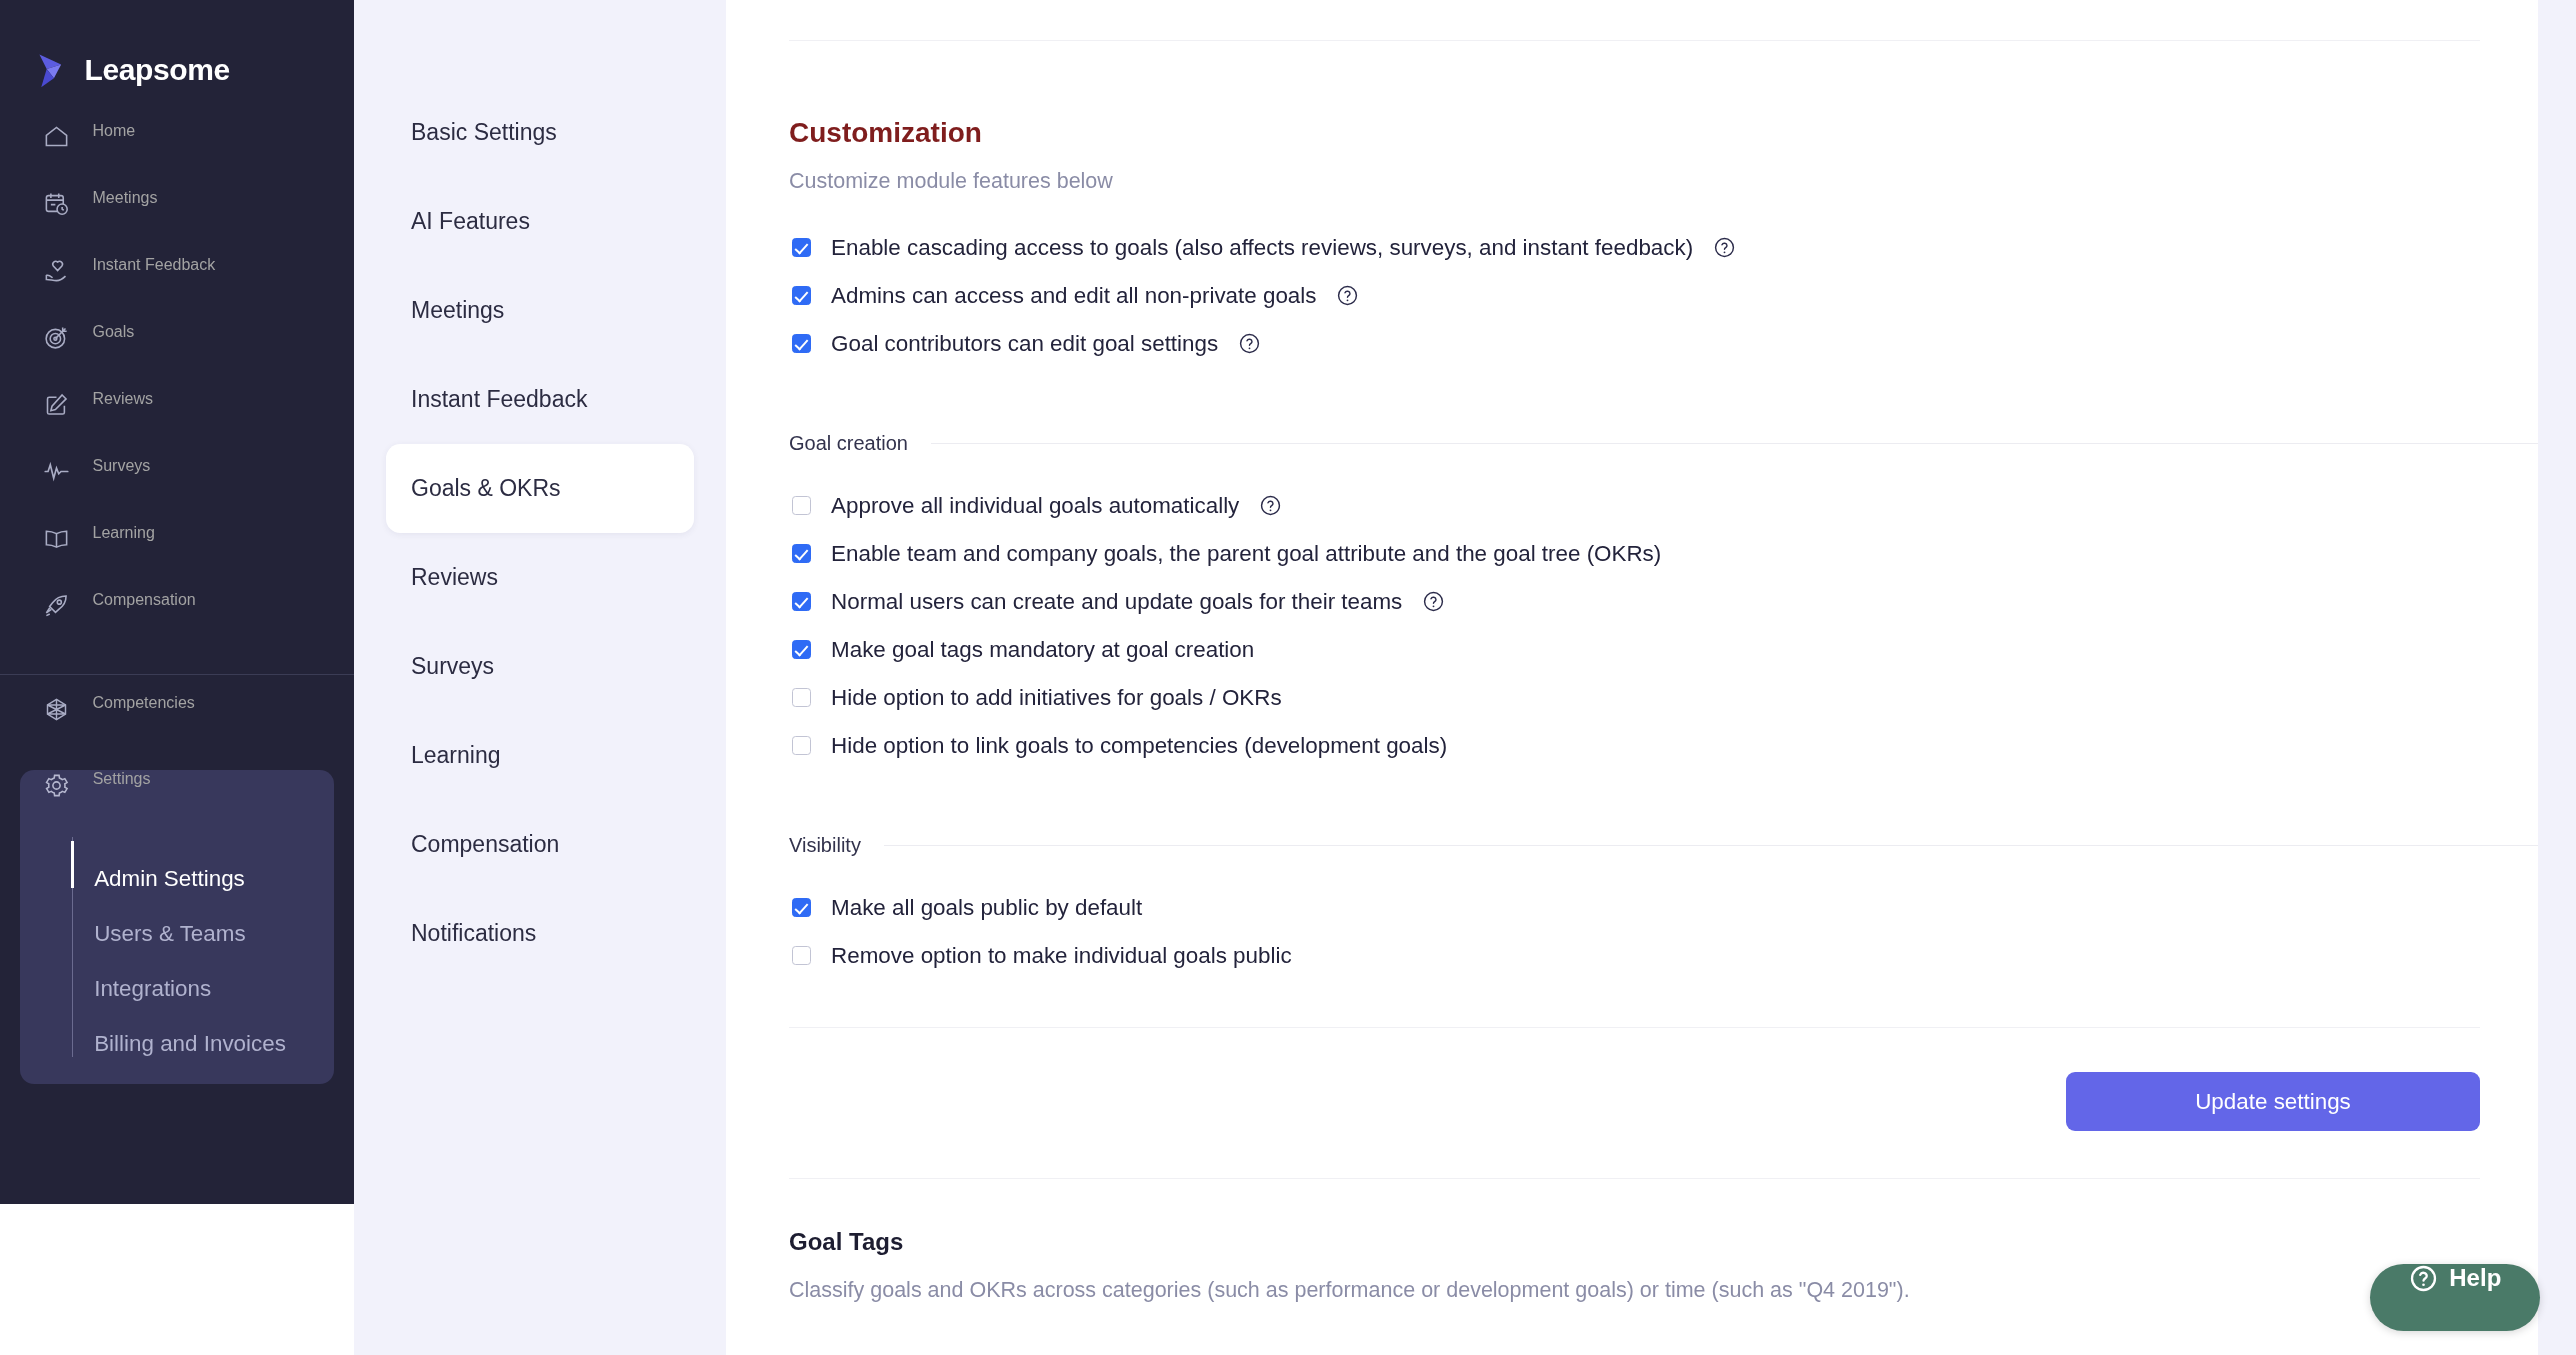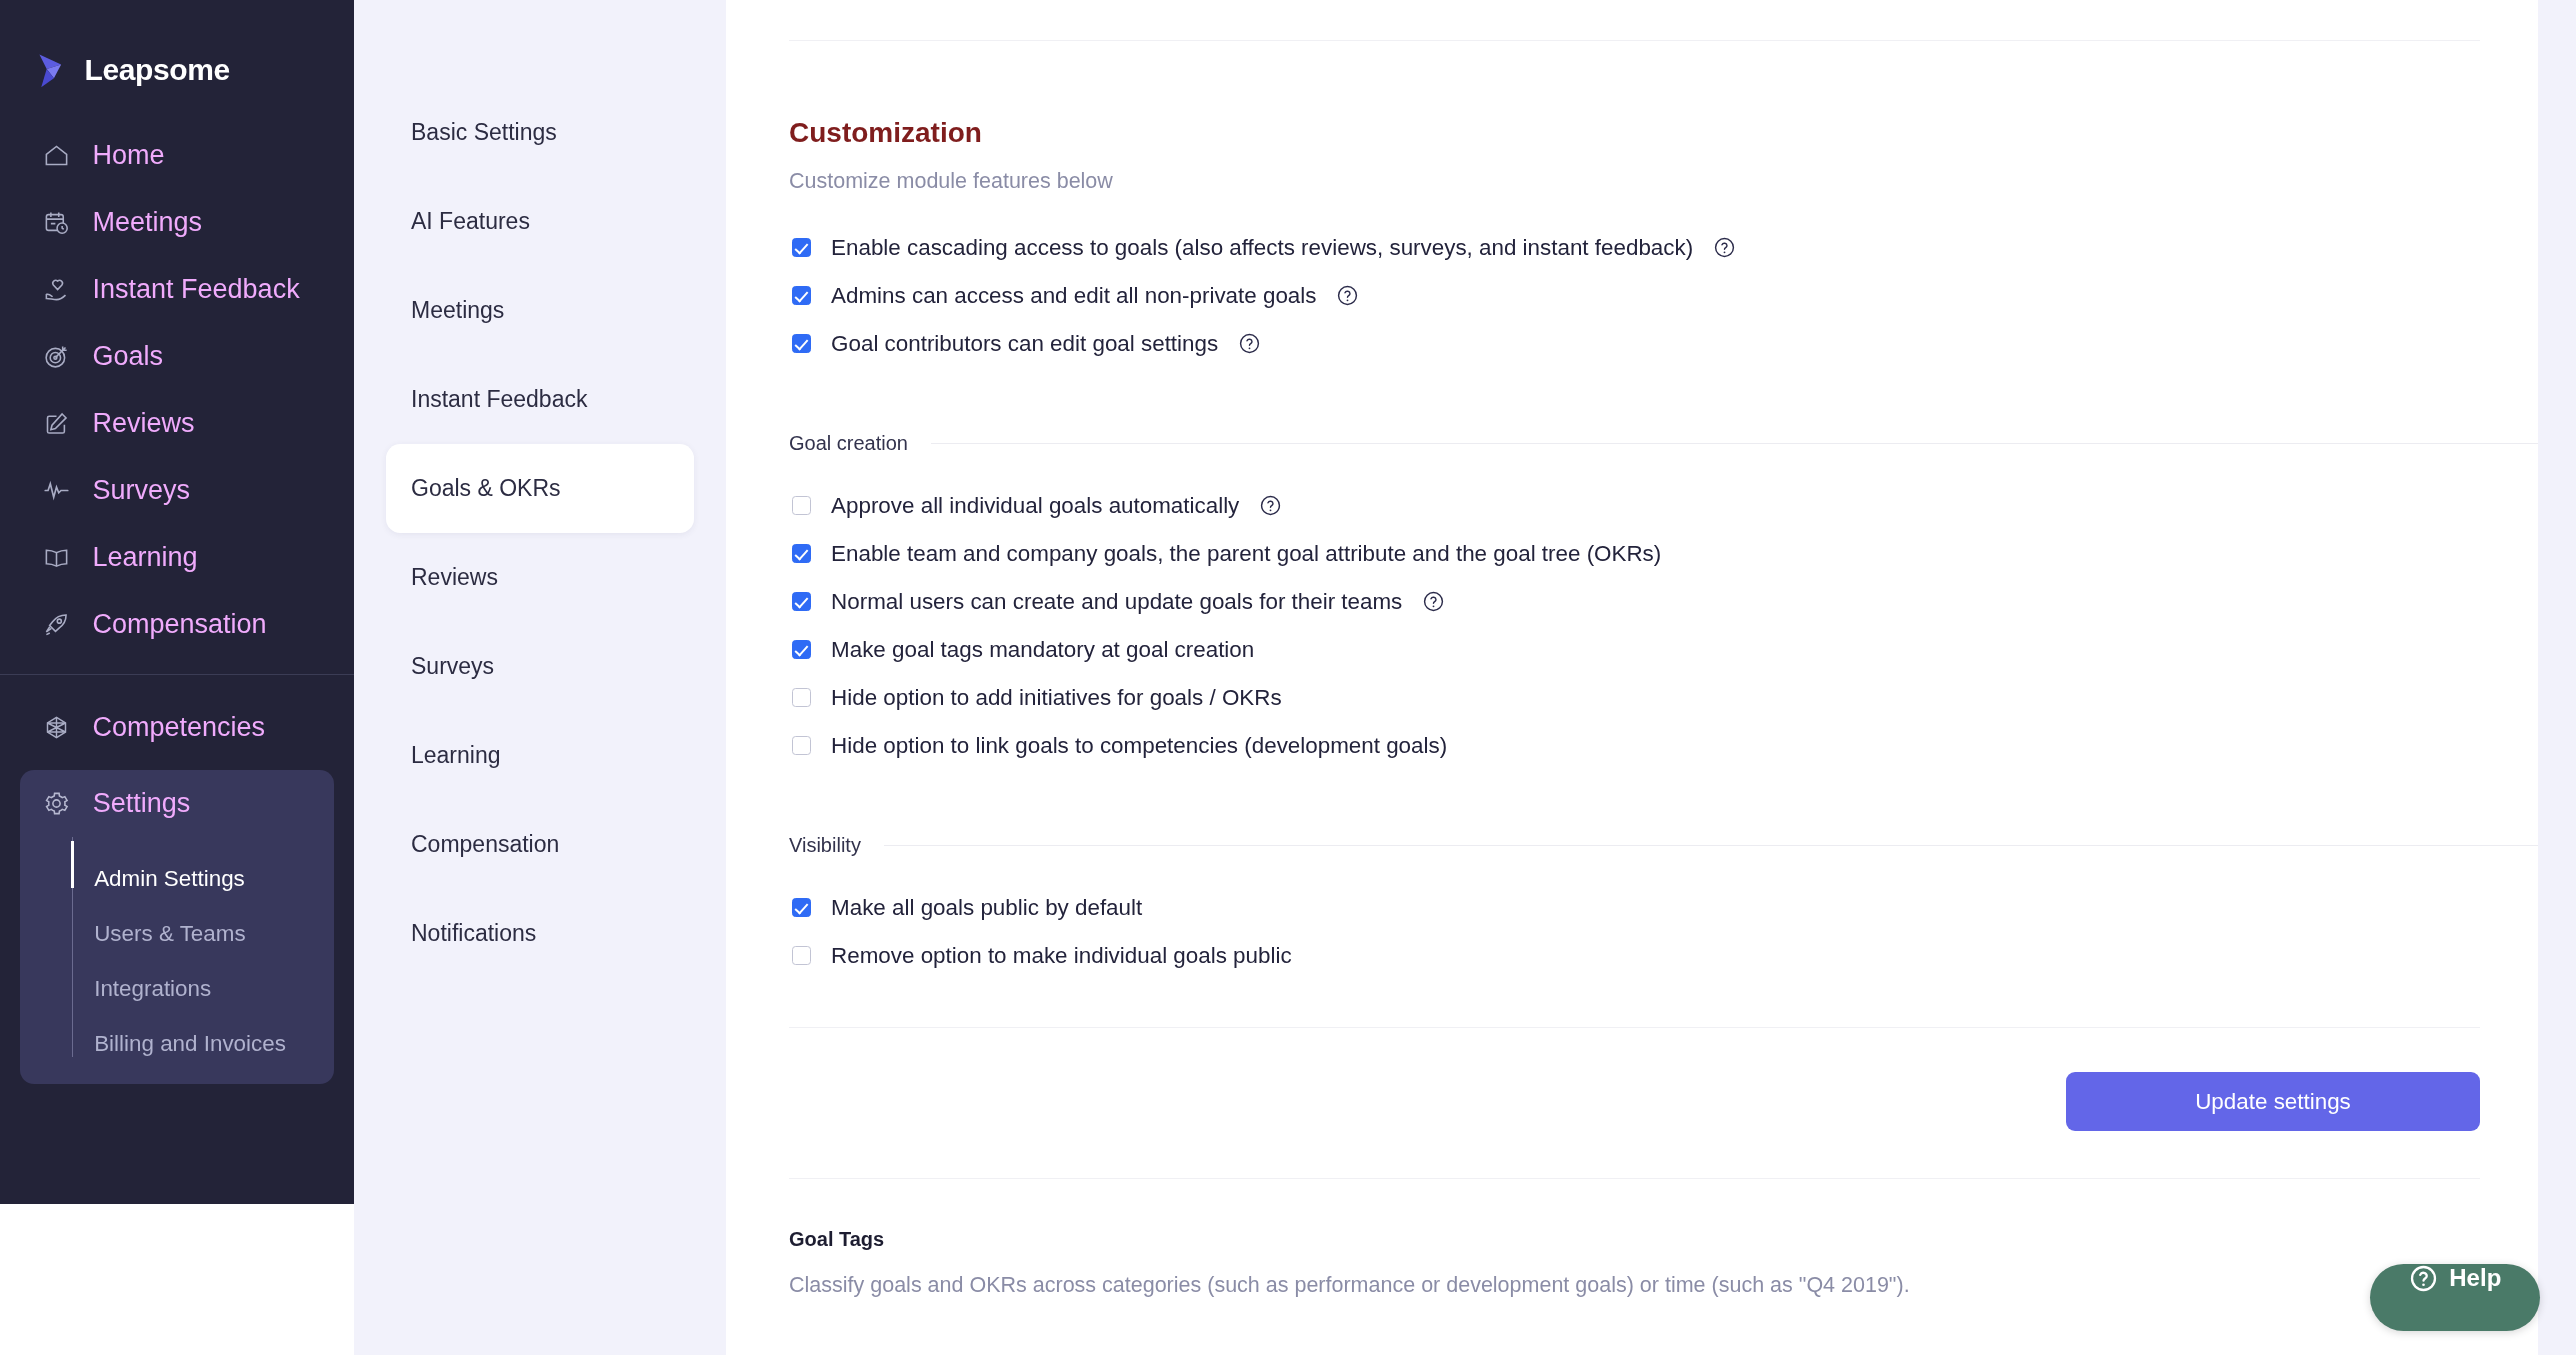--- a/index.html
+++ b/index.html
@@ -24,25 +24,25 @@
     height: 100px;
   }
   .brand-logo { width: 38px; height: 38px; flex: 0 0 38px; }
   .brand-name {
     color: #ffffff; font-size: 30px; font-weight: bold;
     letter-spacing: -0.4px; margin-left: 12.5px;
   }
   .nav-group { padding-top: 21.5px; }
   .nav-group.lower { padding-top: 19.7px; }
   .nav-item {
-    display: flex; align-items: center;
+    display: flex; 
     height: 67px;
     padding-left: 41px;
-    color: #f0abfc;
-    font-size: 27px;
+    color: #a3a3a3;
+    font-size: 16px;
     cursor: pointer;
   }
   .nav-item .nv-ico { width: 30px; height: 30px; flex: 0 0 30px; margin-right: 21.5px; display:flex; align-items:center; justify-content:center;}
   .nav-divider {
     height: 0.9px; background: #3b3c55; margin: 16px 0 0 0;
   }
   .settings-block {
     margin: 9px 19.7px 0 19.7px;
     background: #38385c;
     border-radius: 14px;
@@ -170,21 +170,21 @@
     width: 414px; height: 59px;
     background: #6366e8;
     color: #ffffff;
     border: none; border-radius: 9px;
     font-size: 22.4px;
     font-family: "Liberation Sans", sans-serif;
     cursor: pointer;
   }
   .bottom-rule { height: 0.9px; background: #f0f0f4; width: 1691px; margin-top: 47px; }
 
-  .goaltags-title { font-size: 20px; font-weight: bold; color: #1d1d31; margin-top: 49px; }
+  .goaltags-title { font-size: 24px; font-weight: bold; color: #1d1d31; margin-top: 49px; }
   .goaltags-sub { font-size: 21.5px; color: #8a8ca6; margin-top: 21.5px; }
 
   
   .right-strip {
     position: absolute; top: 0; right: 0;
     width: 38px; height: 1356px;
     background: #f2f2fb;
   }
 
   

